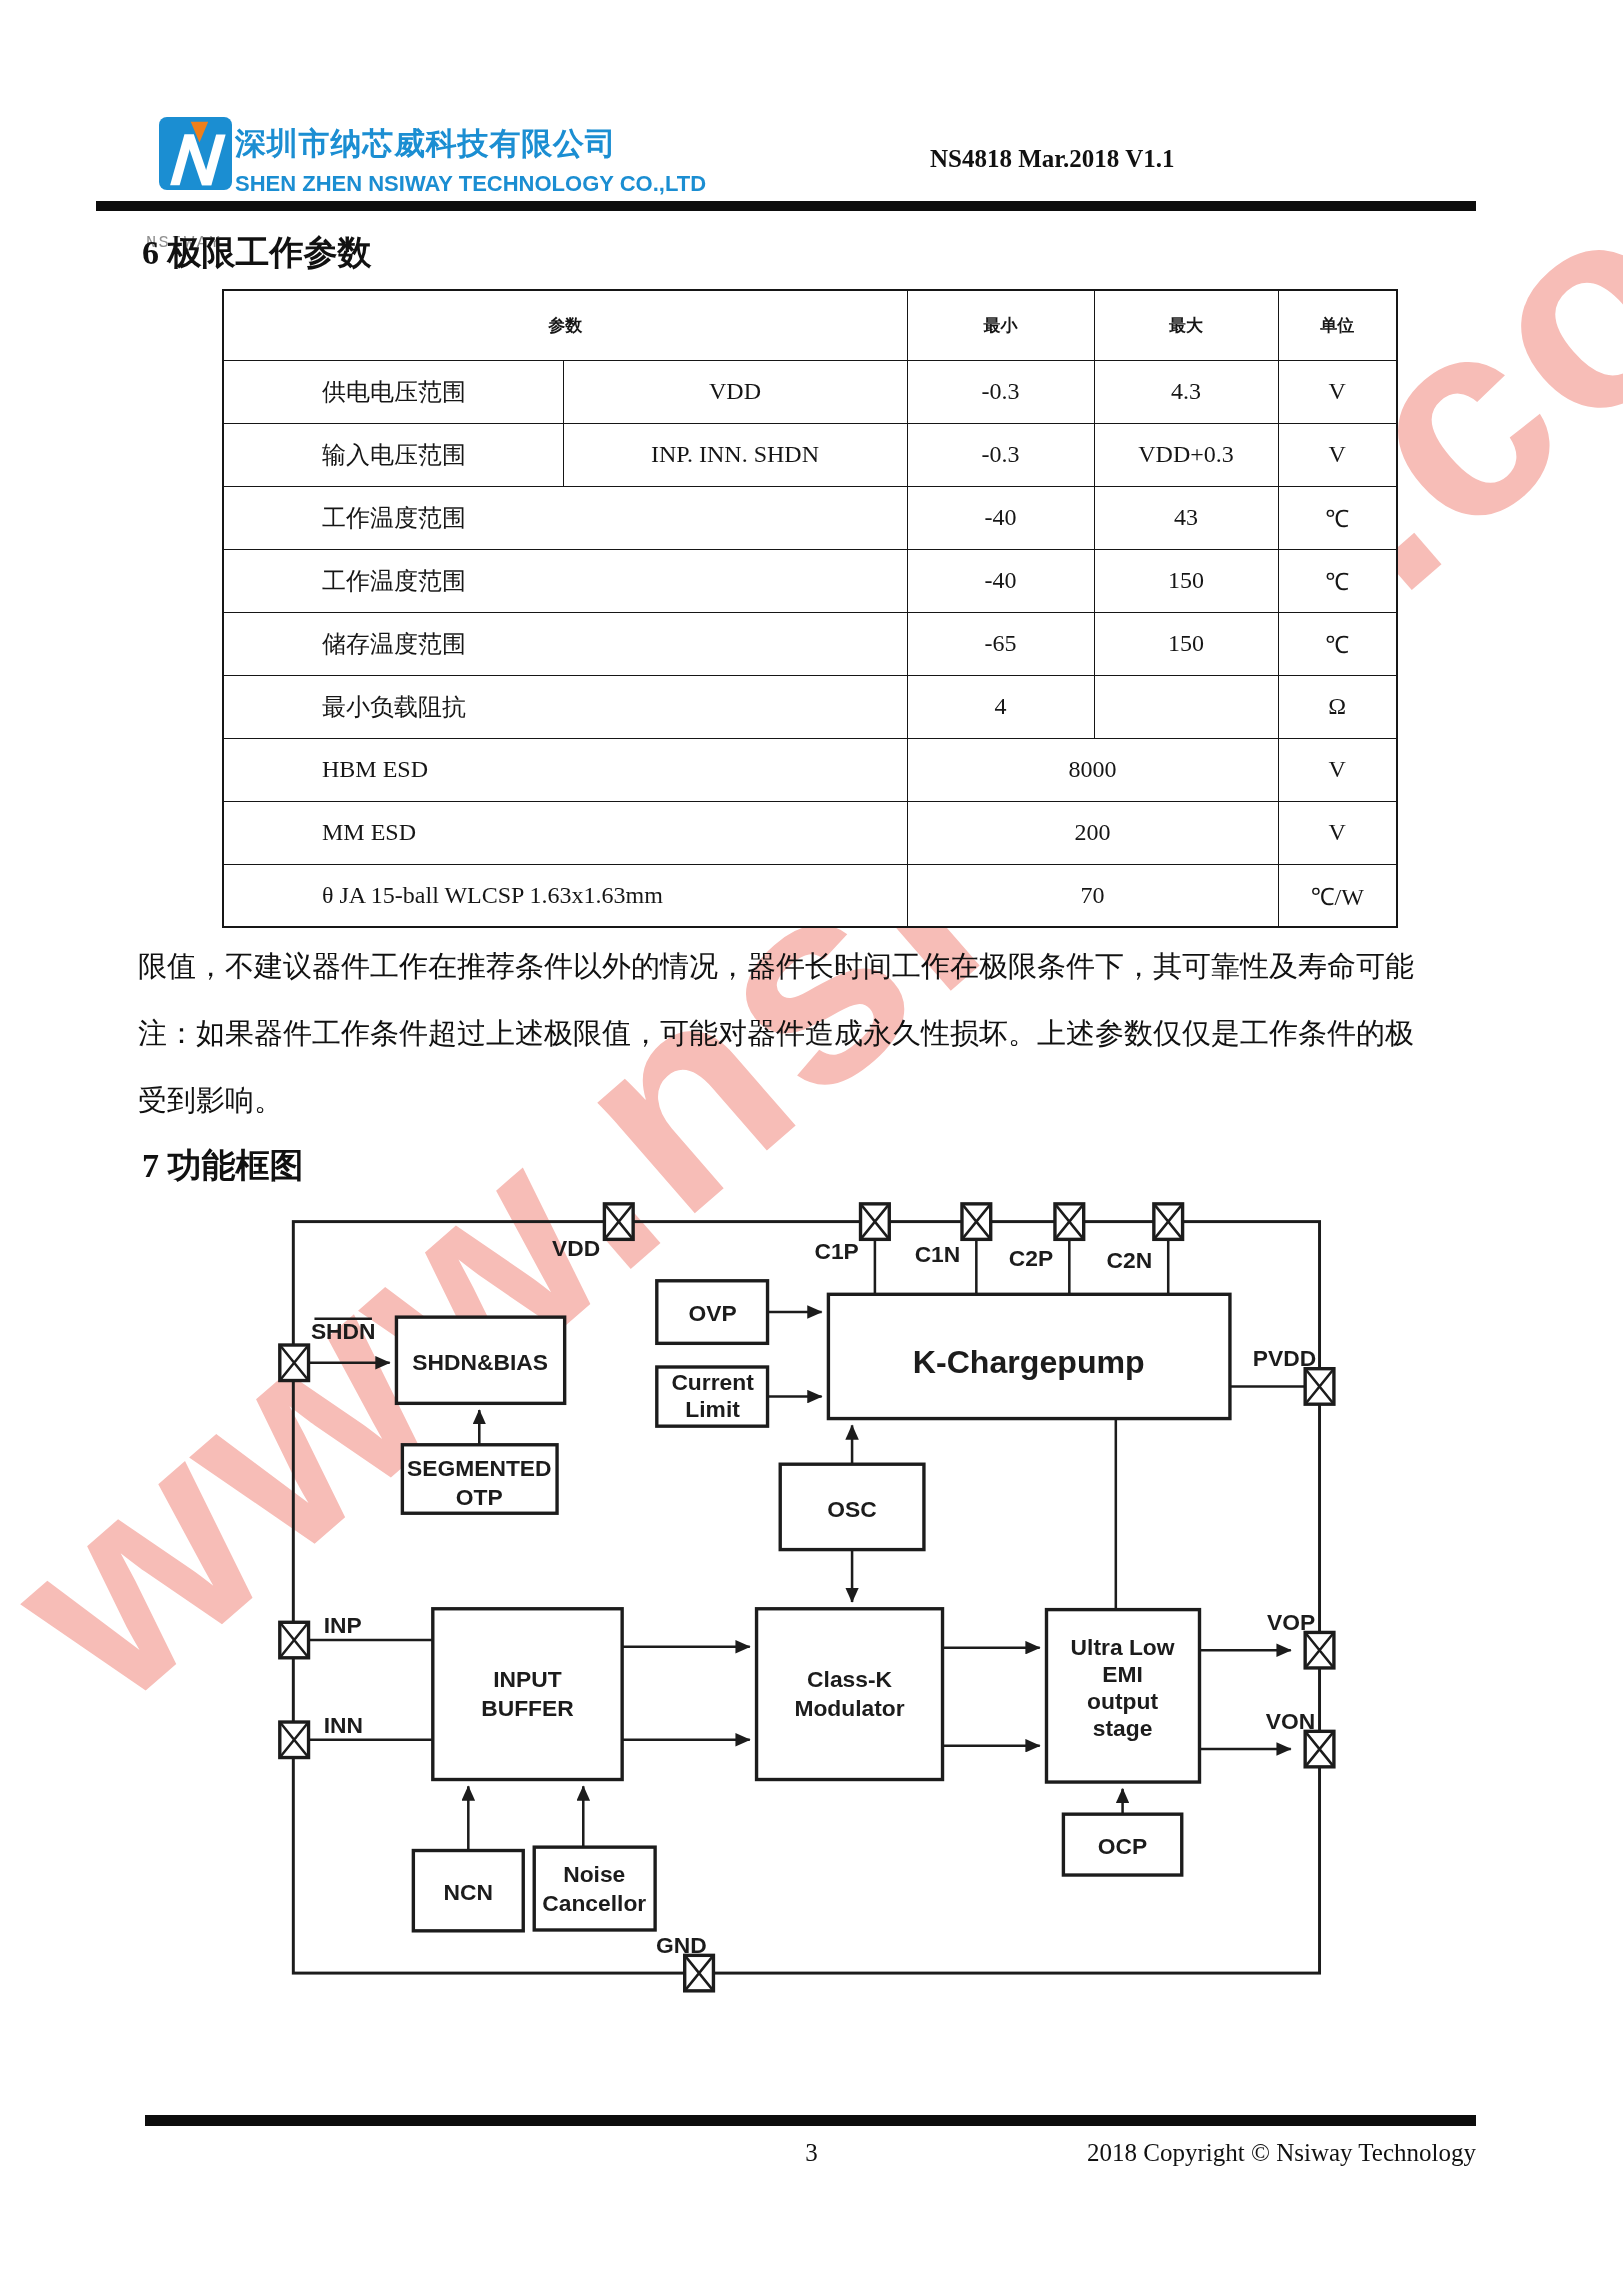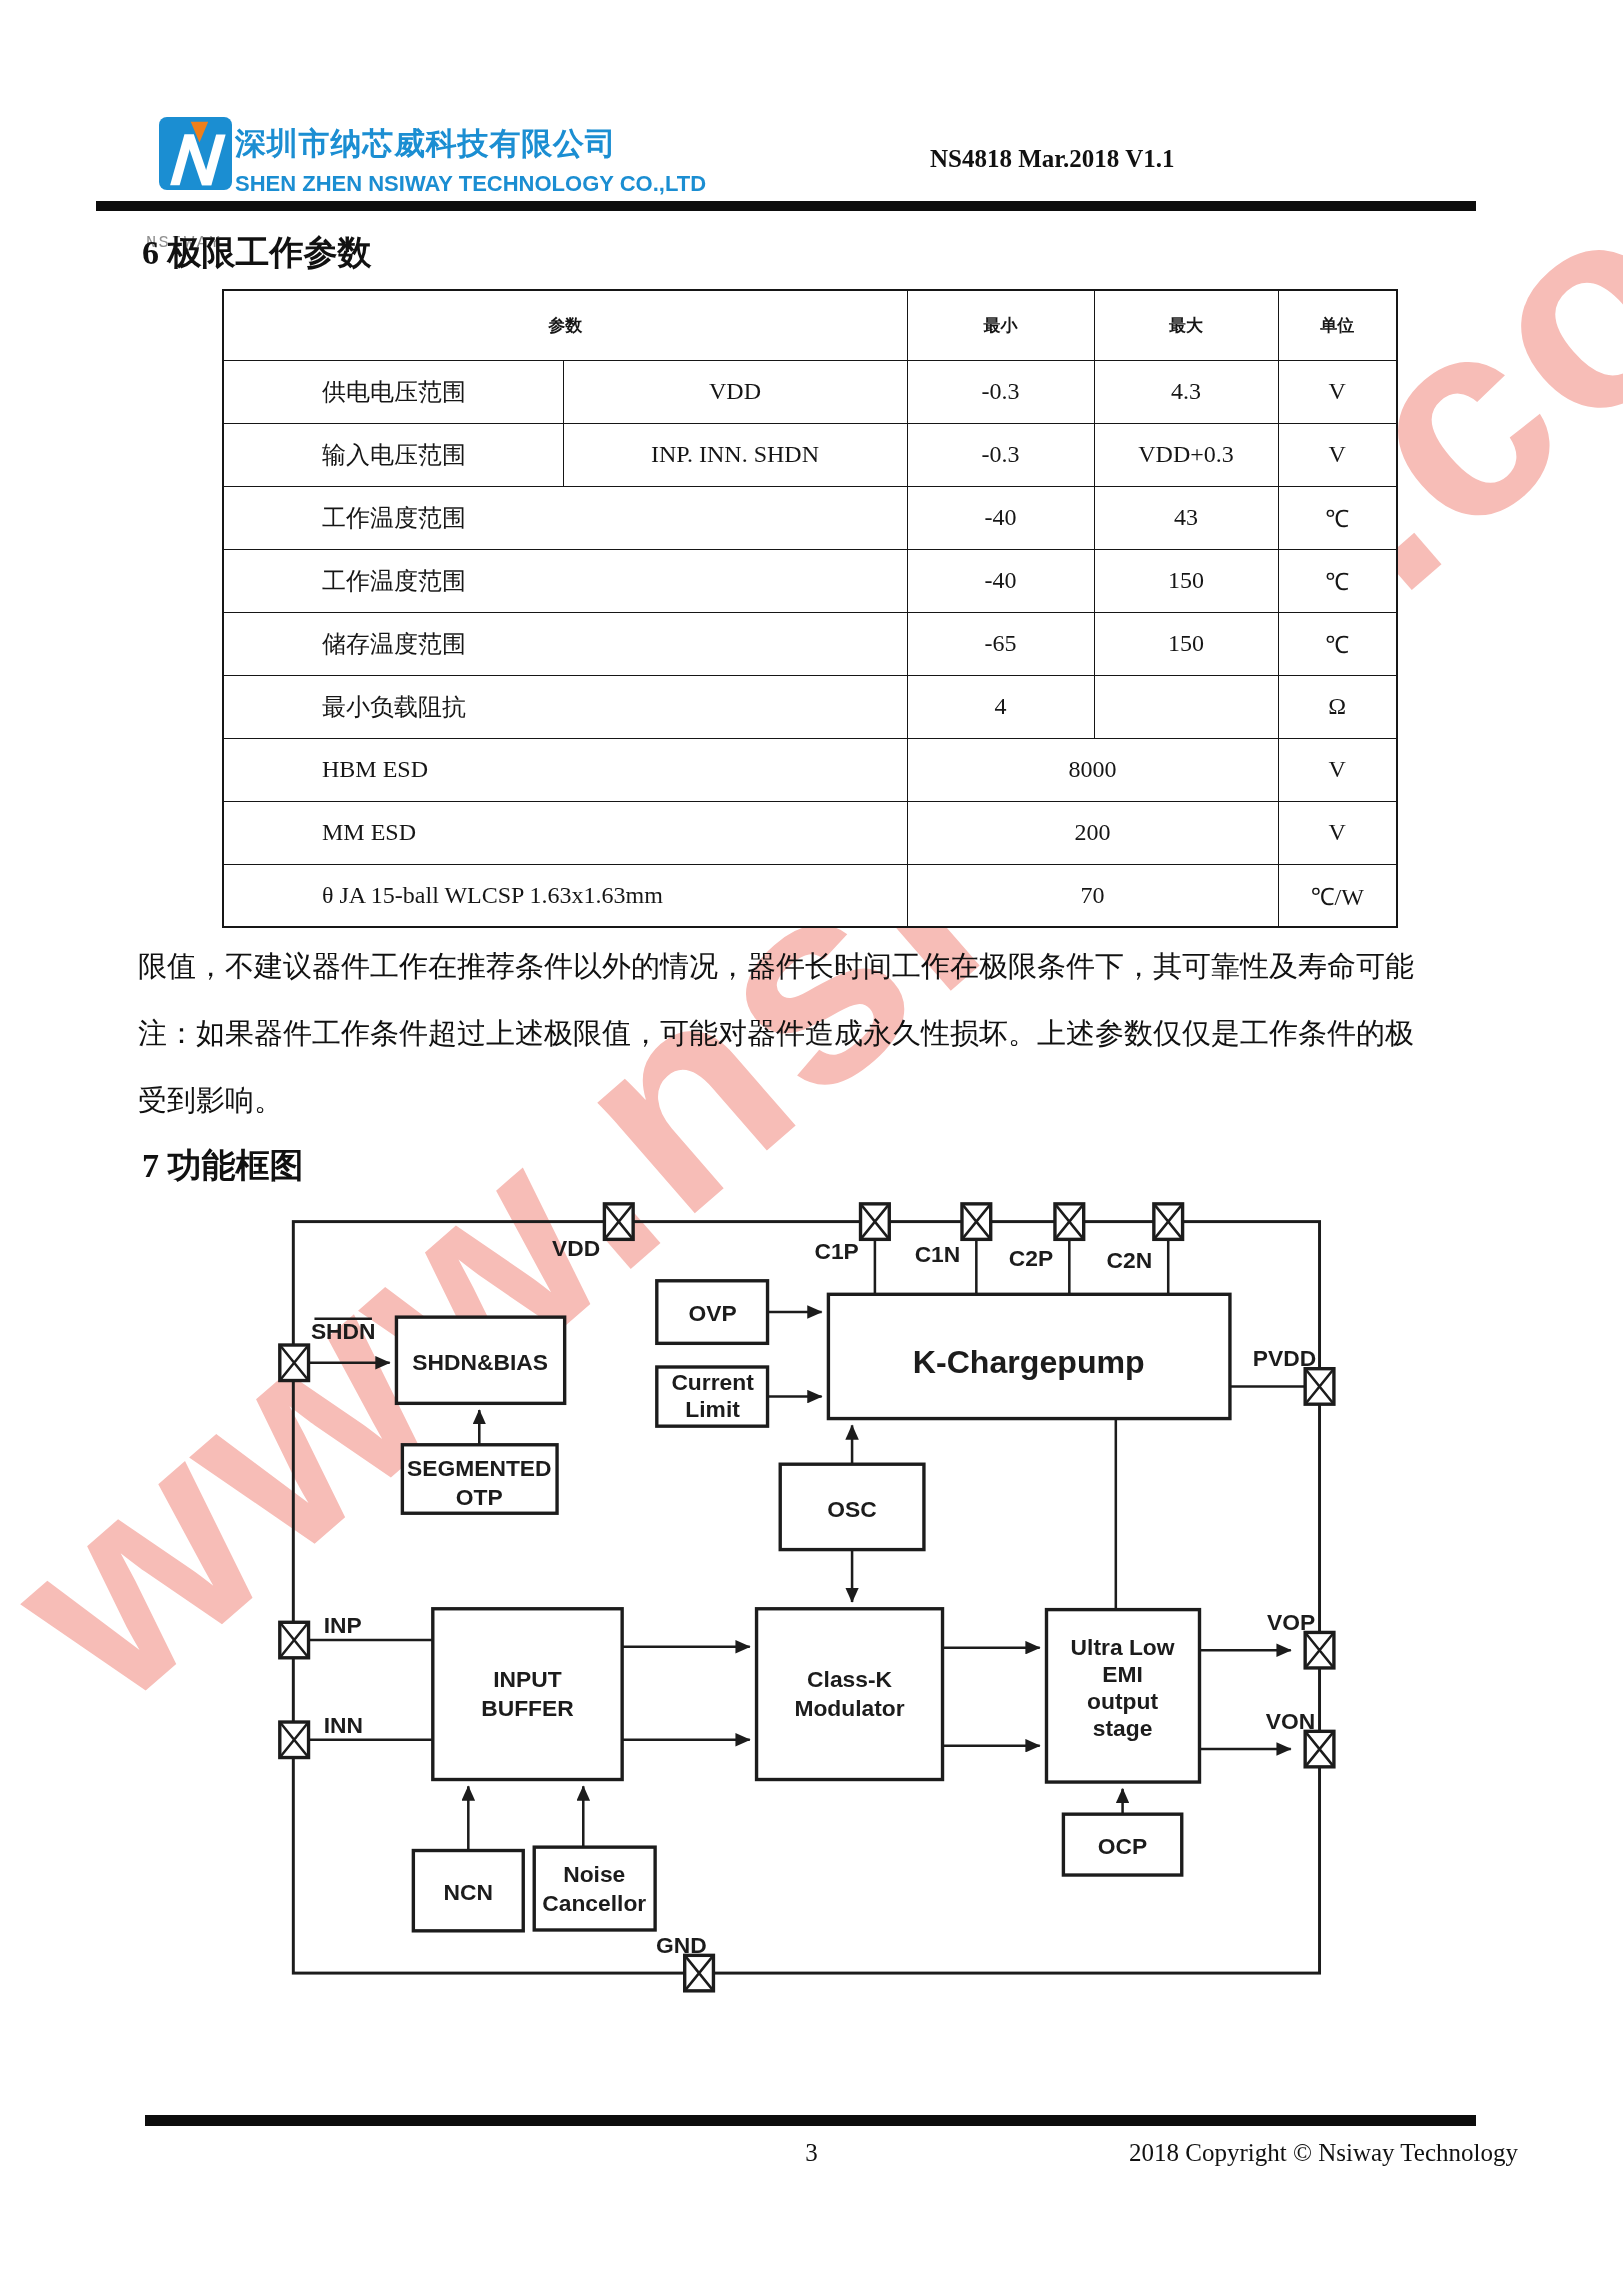--- a/index.html
+++ b/index.html
@@ -32,21 +32,21 @@
     text-align:center;padding:0;overflow:hidden;}
   table.limits th{font-family:"Liberation Sans",sans-serif;font-weight:bold;font-size:17px;}
   table.limits tr{height:63px;}
   table.limits tr.hdr{height:70px;}
   td.cname{text-align:left !important;padding-left:98px !important;}
   
   .note{left:138px;top:933px;width:1361px;font-size:29px;line-height:67px;color:#111;}
   
   .footer-rule{left:145px;top:2115px;width:1331px;height:11px;background:#0d0d0d;}
   .footer-page{left:0;top:2139px;width:1623px;text-align:center;font-size:25px;color:#111;}
-  .footer-copy{left:972px;top:2139px;width:546px;text-align:right;font-size:25px;color:#111;}
+  .footer-copy{left:930px;top:2139px;width:546px;text-align:right;font-size:25px;color:#111;}
   
   .diagram{left:0;top:1175px;}
   .blk{fill:#ffffff;stroke:#1c1c1c;stroke-width:4;}
   .wire{stroke:#1c1c1c;stroke-width:3;fill:none;}
   .frame{fill:none;stroke:#1c1c1c;stroke-width:3.5;}
   .lbl{font-family:"Liberation Sans",sans-serif;font-weight:bold;font-size:27px;fill:#1c1c1c;}
   .lbl-big{font-family:"Liberation Sans",sans-serif;font-weight:bold;font-size:38px;fill:#1c1c1c;}
 </style>
 </head>
 <body>

